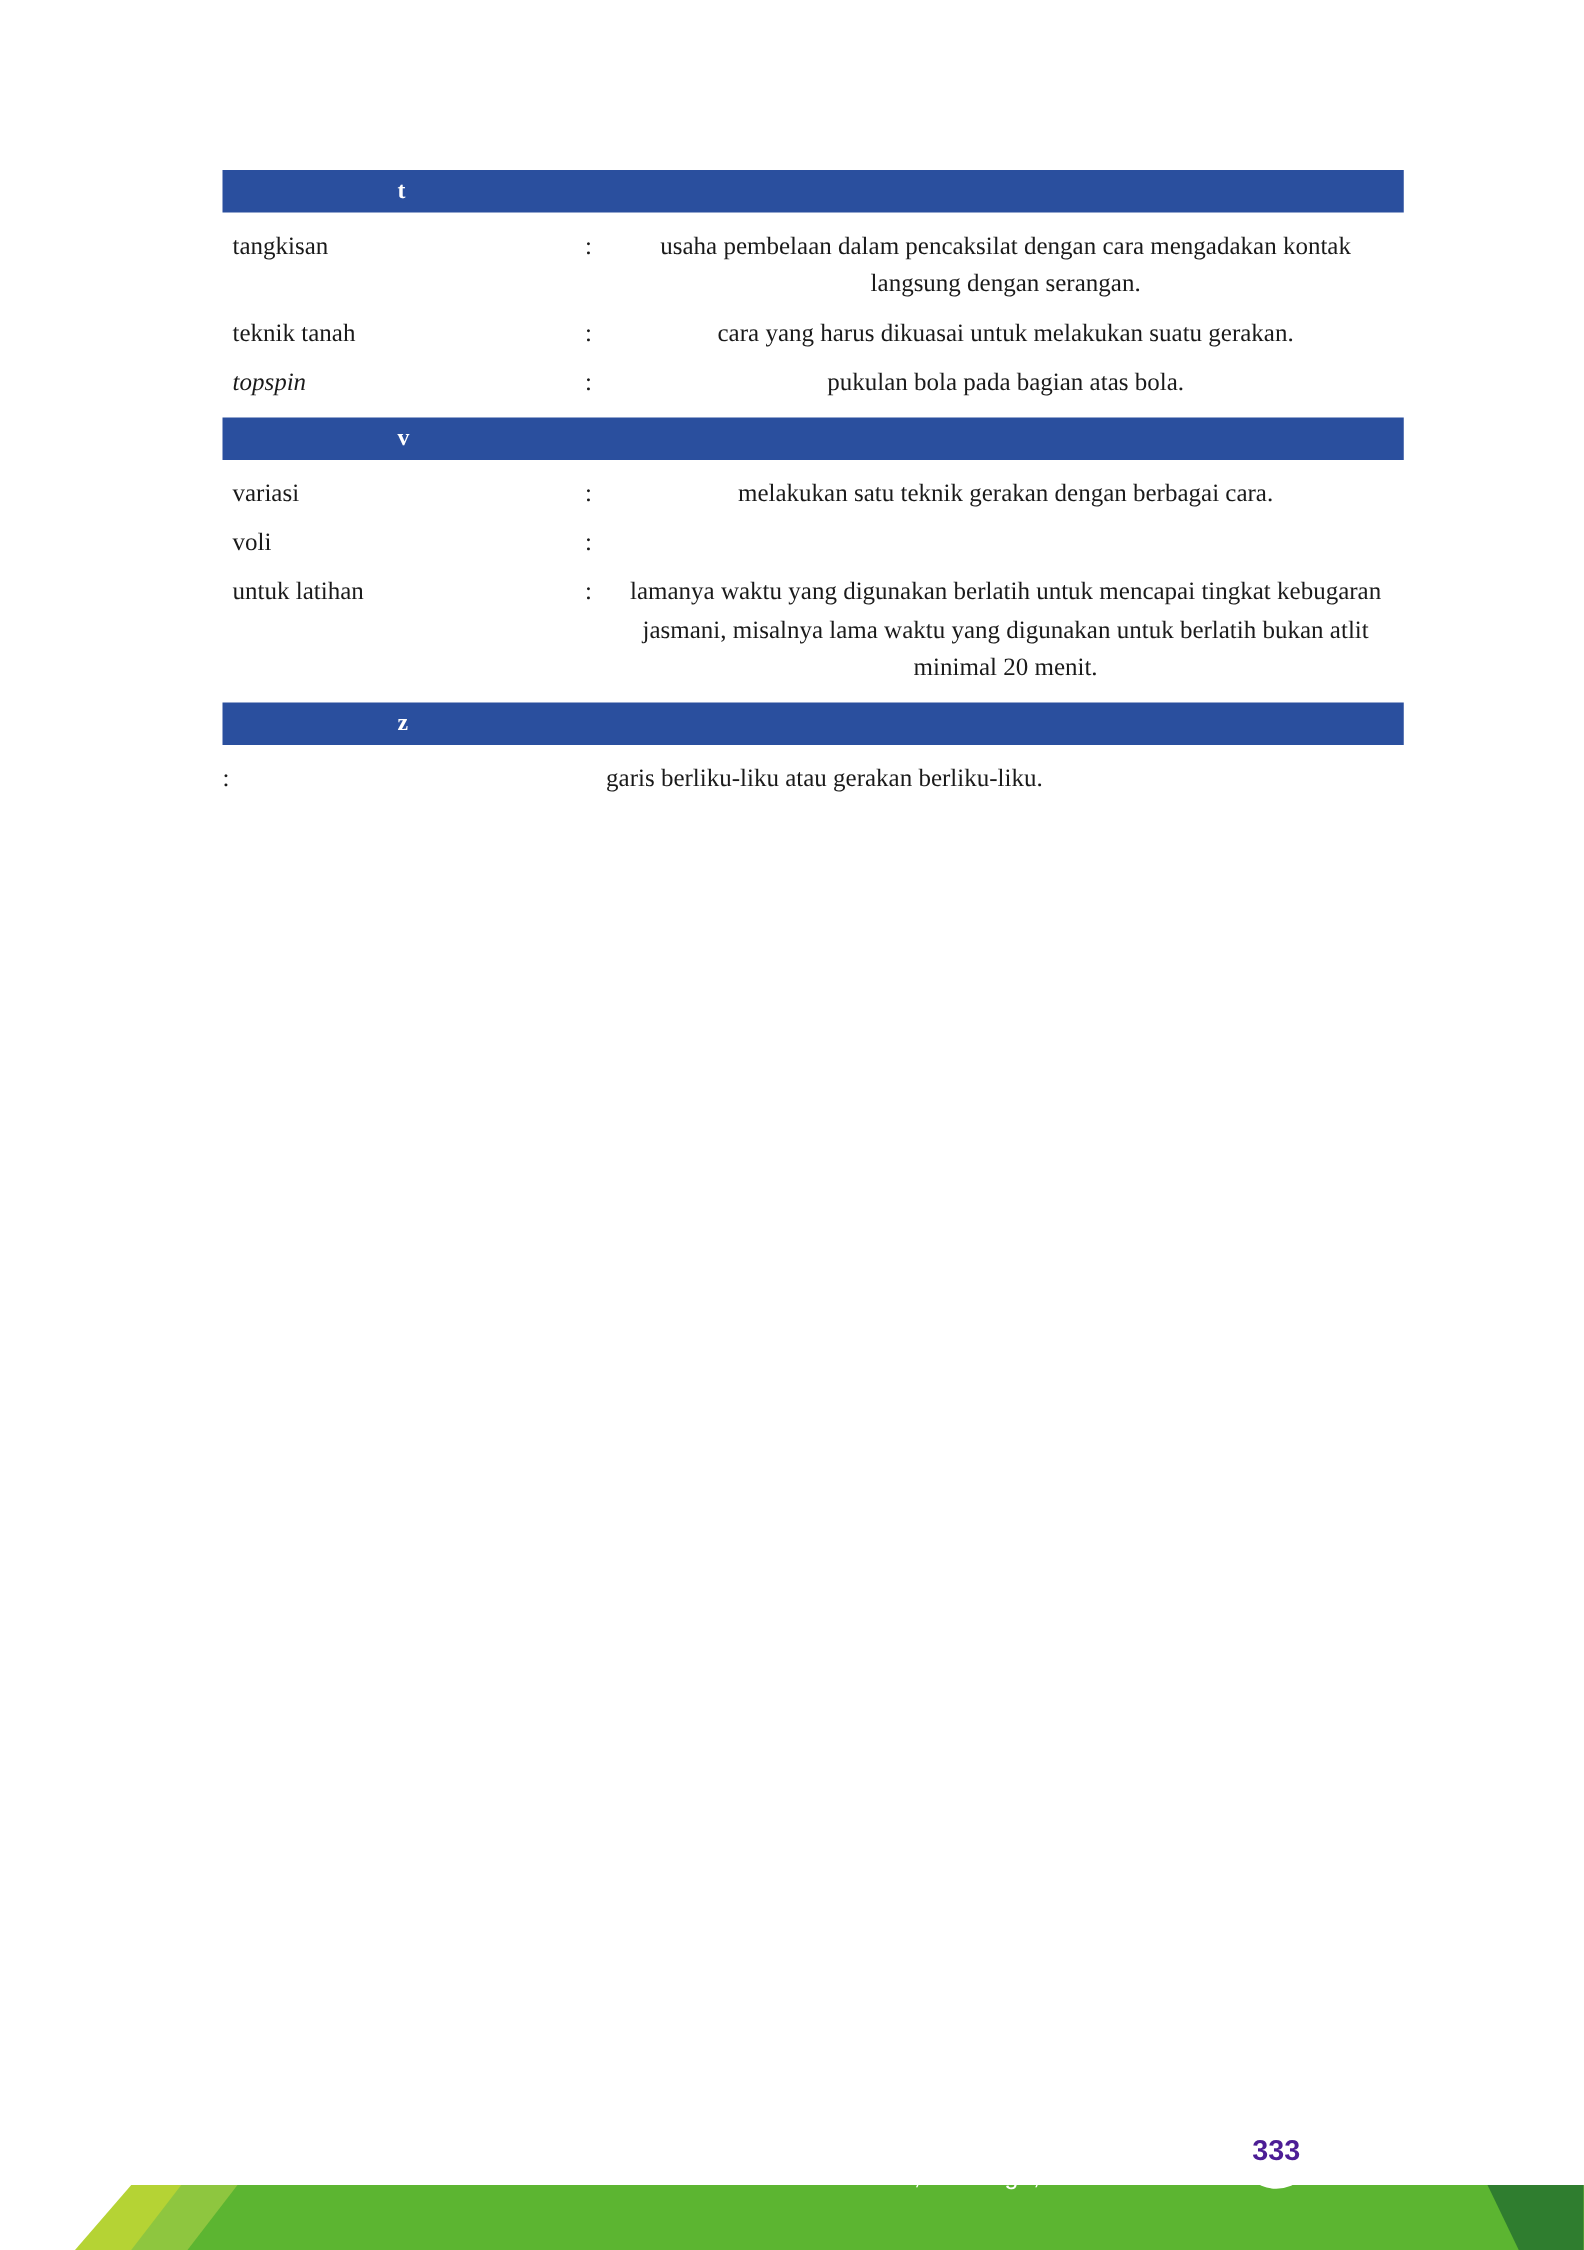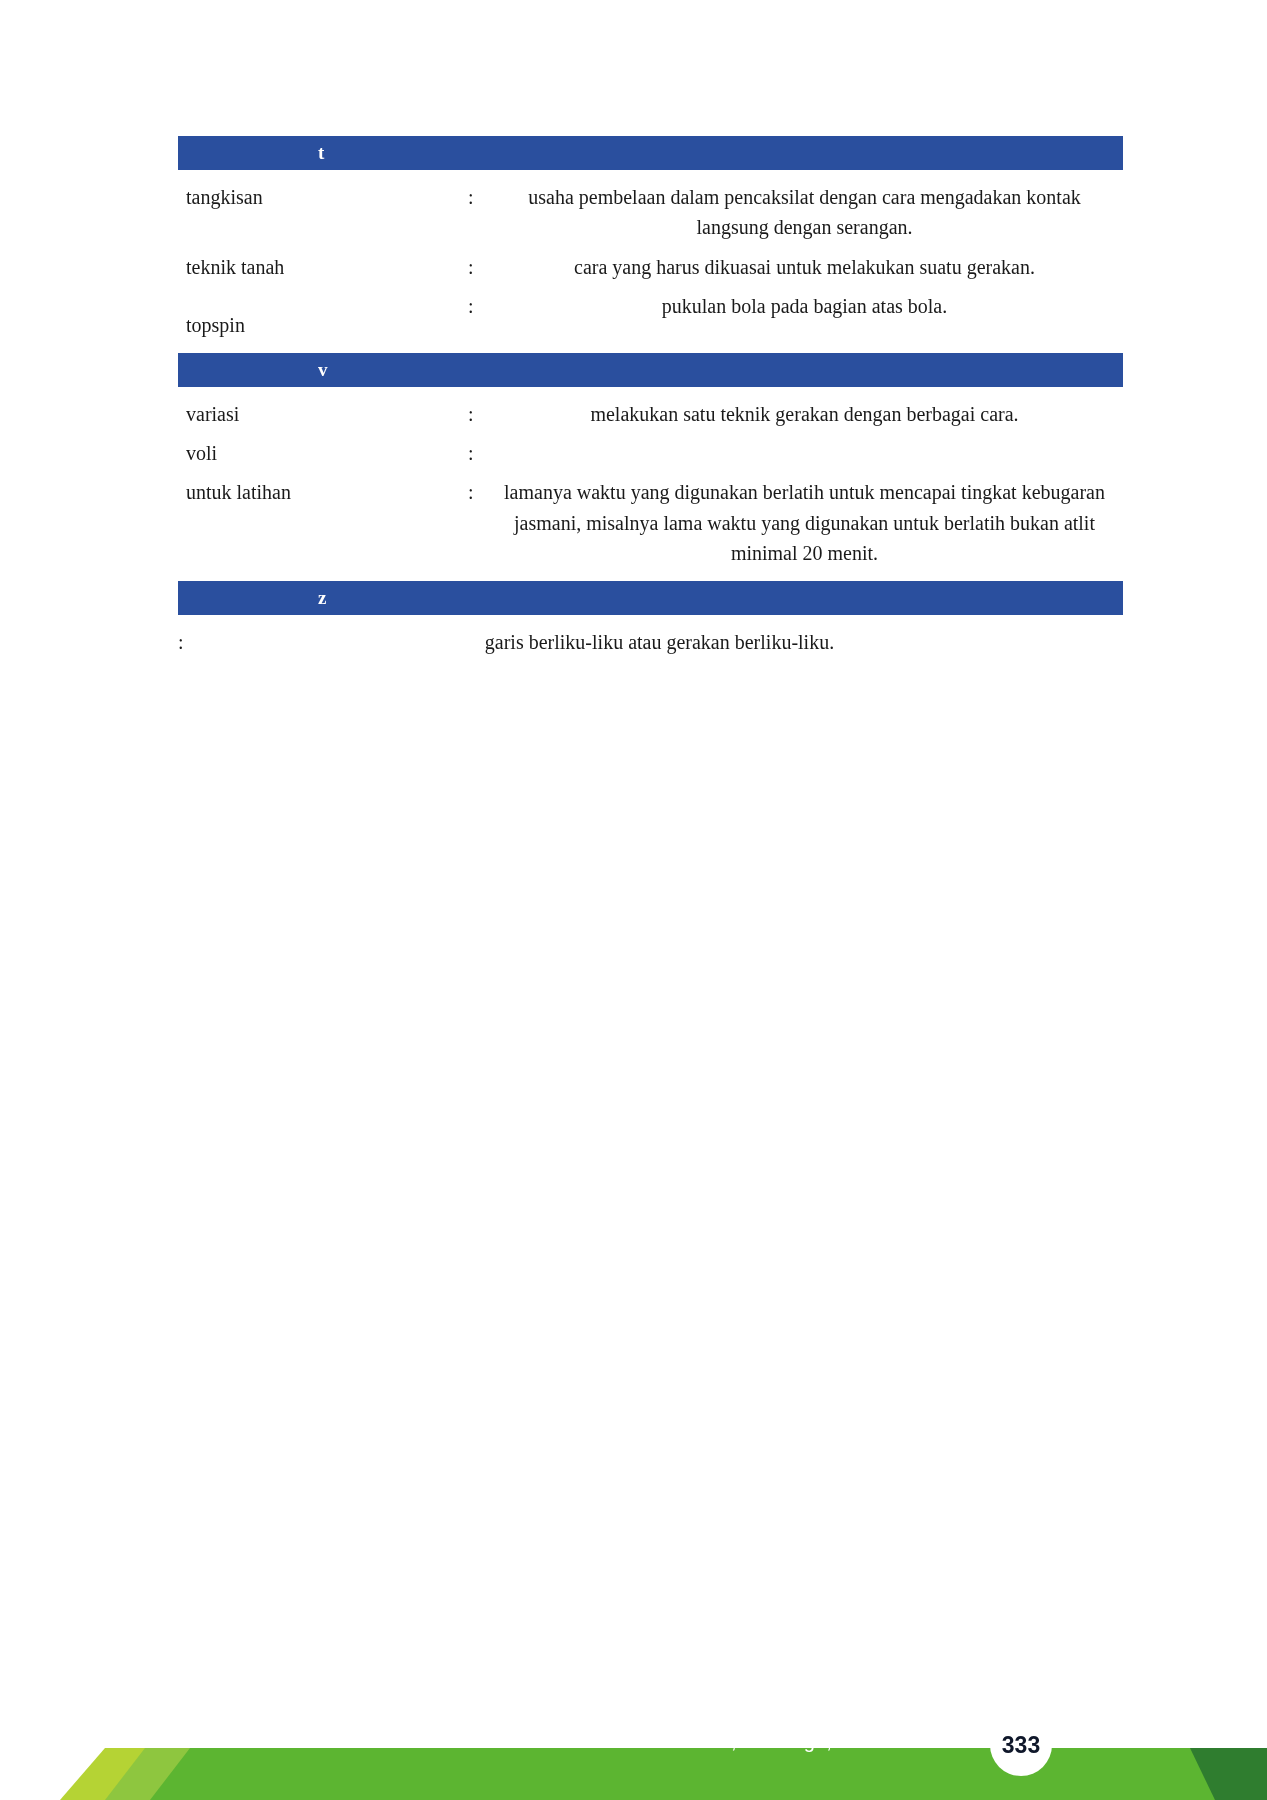--- a/index.html
+++ b/index.html
@@ -59,21 +59,21 @@
     padding-top: 12px;
   }
 
   .term {
     width: 290px;
     flex: 0 0 290px;
     padding-left: 8px;
     box-sizing: border-box;
   }
   .term.italic {
-    margin-top: 19px;
+    font-style: italic;
   }
 
   .colon {
     width: 22px;
     flex: 0 0 22px;
   }
 
   .definition {
     flex: 1 1 auto;
     padding-right: 4px;
@@ -101,29 +101,29 @@
     bottom: 47px;
     color: #ffffff;
     font-family: "Liberation Sans", sans-serif;
     font-size: 20px;
     letter-spacing: 0.2px;
     white-space: nowrap;
   }
   .page-number-circle {
     position: absolute;
     right: 48px;
-    bottom: 24px;
+    bottom: 49px;
     width: 62px;
     height: 62px;
     border-radius: 50%;
     background: #ffffff;
     display: flex;
     align-items: center;
     justify-content: center;
-    color: #0f172a;
+    color: #4c1d95;
     font-family: "Liberation Sans", sans-serif;
     font-weight: bold;
     font-size: 23px;
   }
 </style>
 </head>
 <body>
 
 <div class="page">
 

